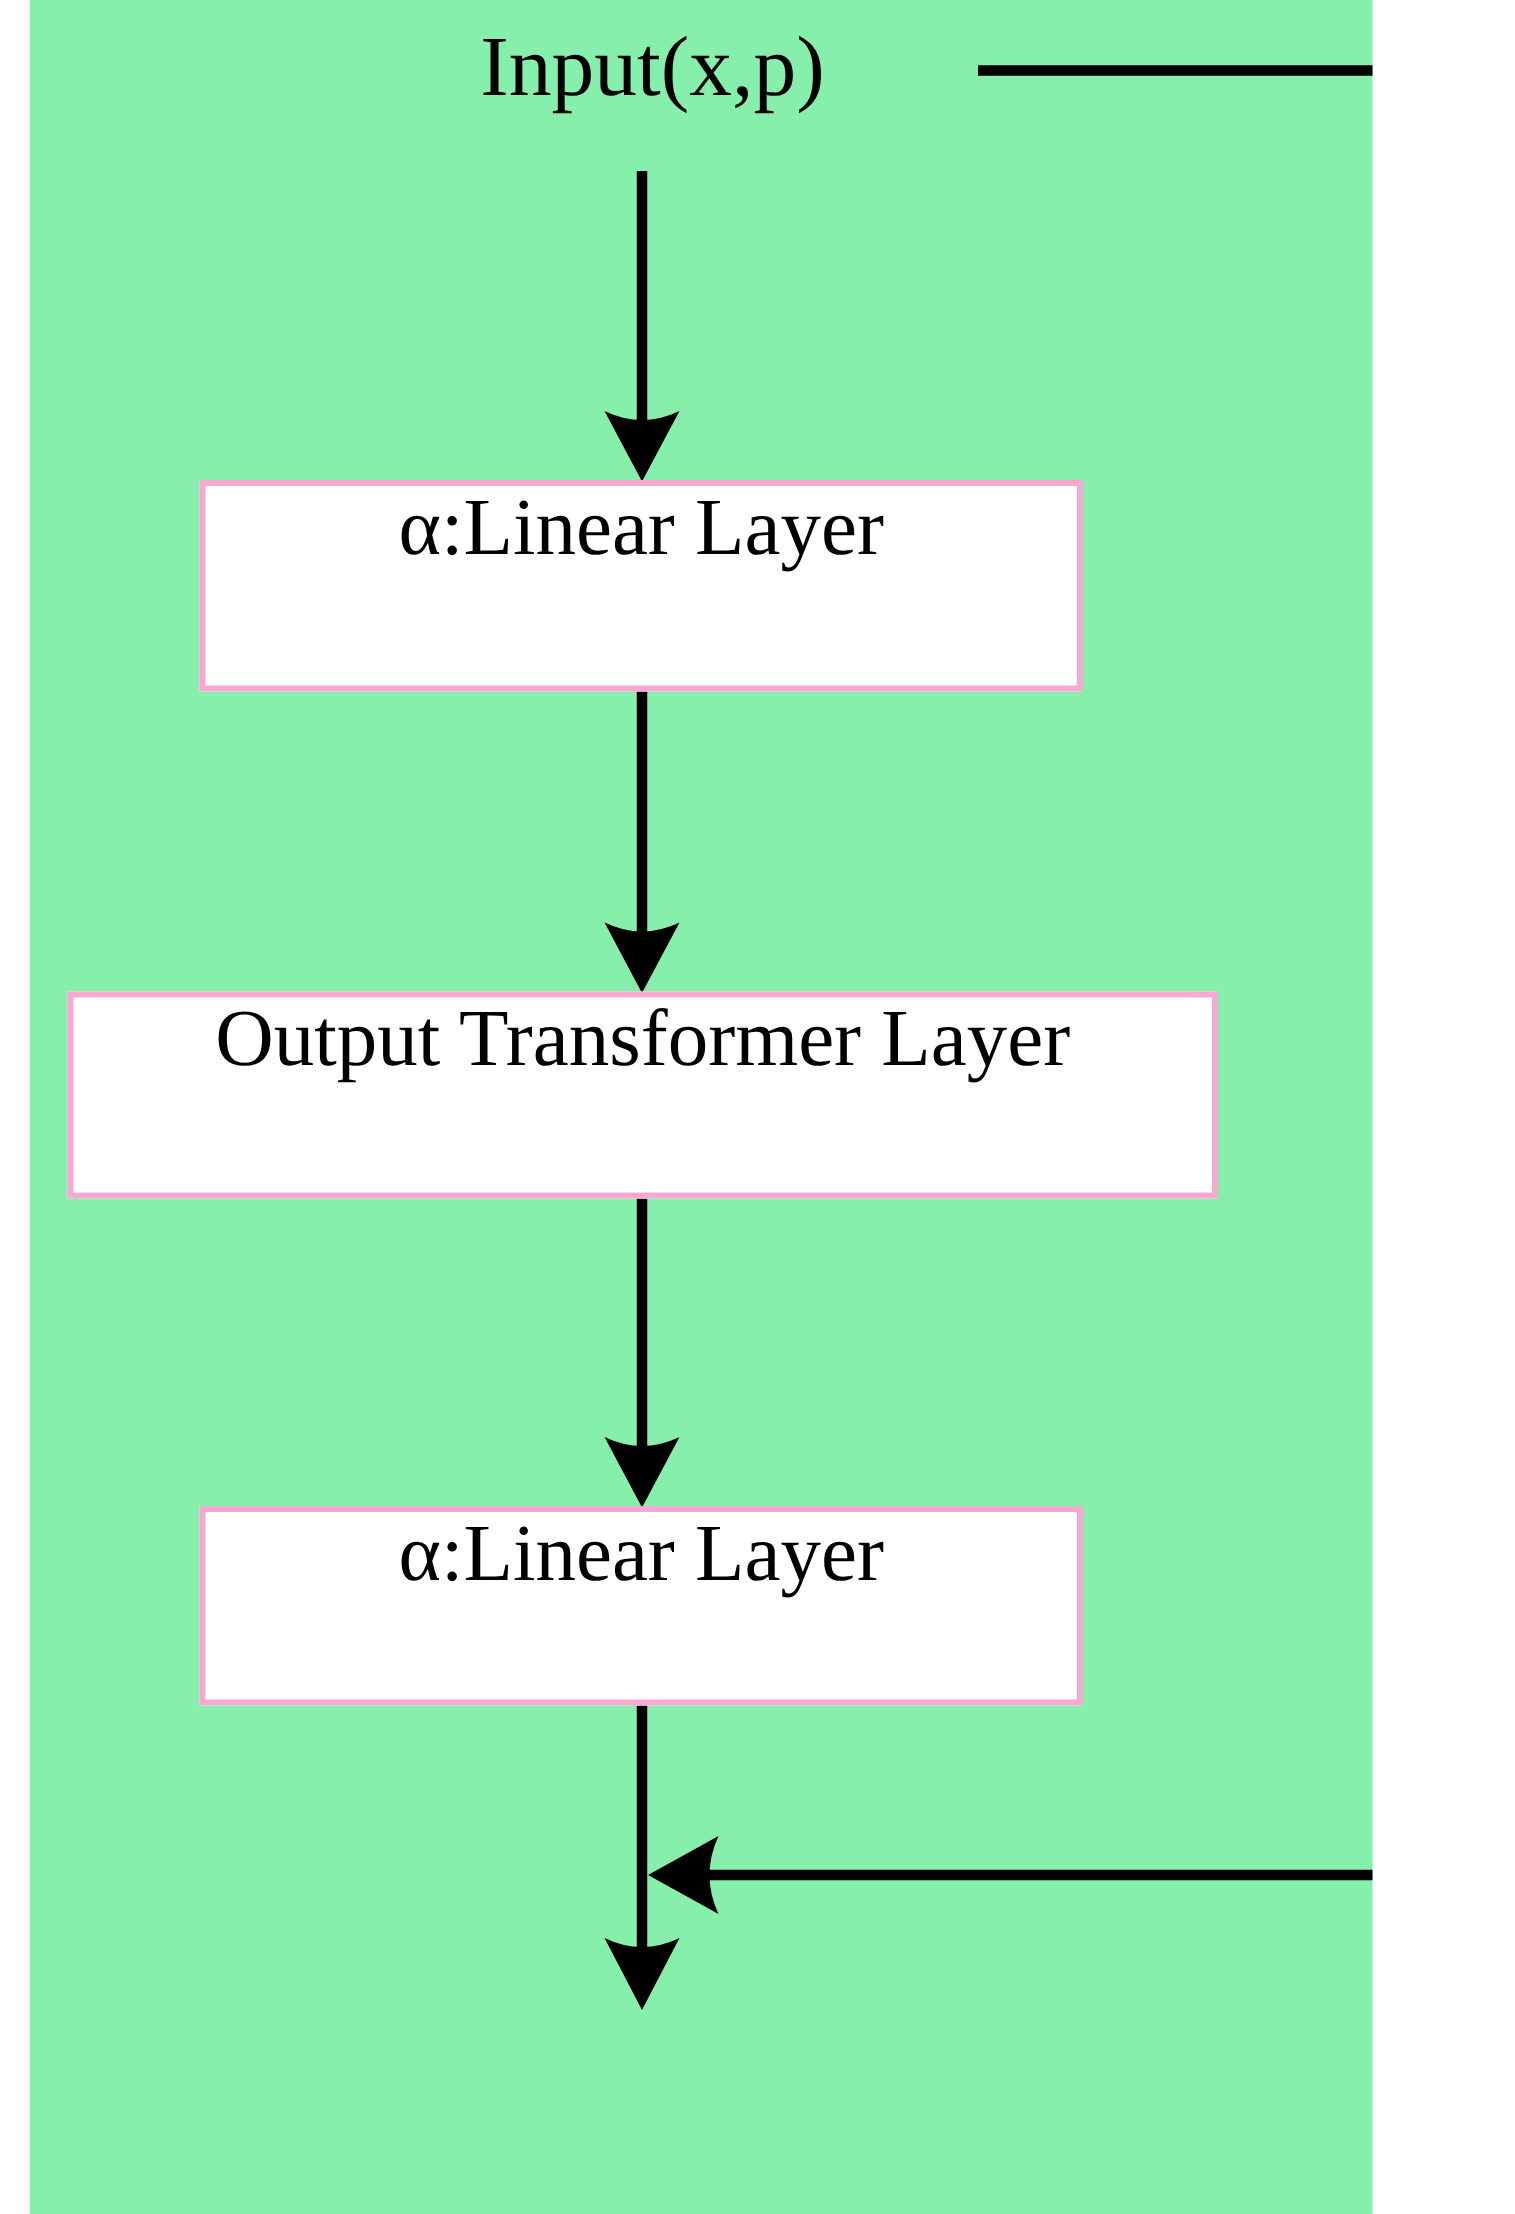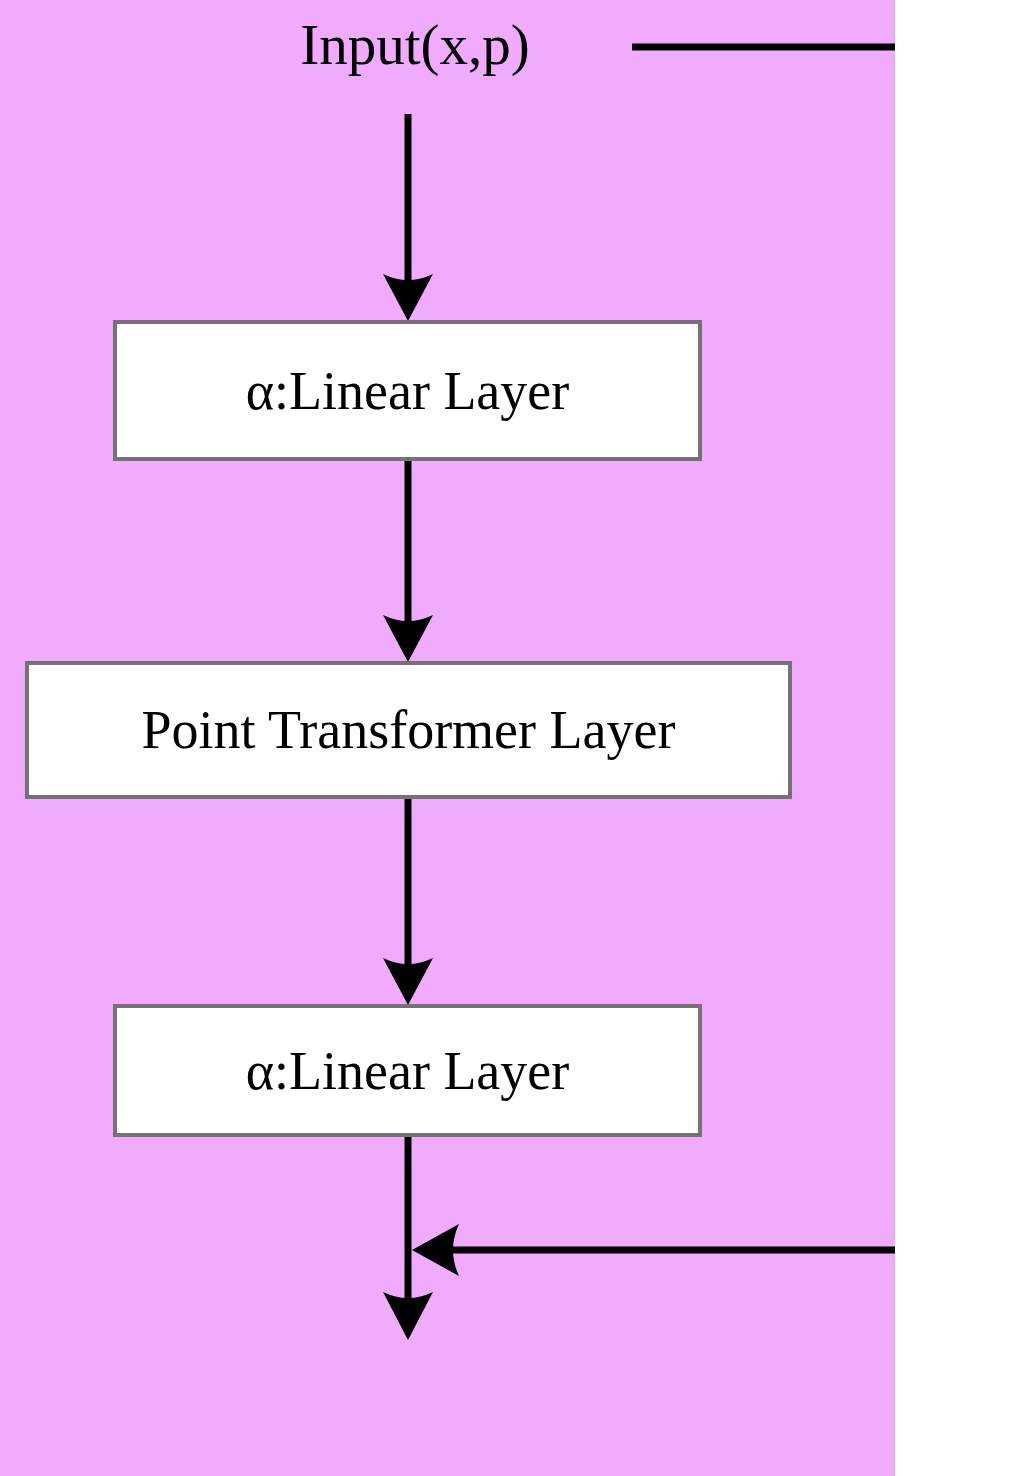--- a/index.html
+++ b/index.html
@@ -7,37 +7,38 @@
     padding: 0;
     background: #ffffff;
   }
   body {
     font-family: "Liberation Serif", "DejaVu Serif", serif;
   }
   #canvas {
     position: relative;
     width: 895px;
     height: 1476px;
-    background: #f0abfc;
+    background: #86efac;
     overflow: hidden;
+    margin-left: 20px;
   }
   #diagram-svg {
     position: absolute;
     left: 0;
     top: 0;
     width: 1010px;
     height: 1476px;
   }
   .node-box {
     position: absolute;
     box-sizing: border-box;
     background: #ffffff;
-    border: 4px solid #737373;
+    border: 4px solid #f9a8d4;
     display: flex;
-    align-items: center;
+    align-items: flex-start;
     justify-content: center;
   }
   .node-label {
     font-family: "Liberation Serif", "DejaVu Serif", serif;
     font-size: 54px;
     line-height: 1;
     color: #000000;
     white-space: nowrap;
   }
   .endpoint-label {
@@ -92,21 +93,21 @@
     </g>
   </svg>
 
   <div class="endpoint-label" id="label-input">Input(x,p)</div>
 
   <div class="node-box" id="box-linear-top">
     <span class="node-label">α:Linear Layer</span>
   </div>
 
   <div class="node-box" id="box-point-transformer">
-    <span class="node-label">Point Transformer Layer</span>
+    <span class="node-label">Output Transformer Layer</span>
   </div>
 
   <div class="node-box" id="box-linear-bottom">
     <span class="node-label">α:Linear Layer</span>
   </div>
 
 
 </div>
 
 </body></html>

